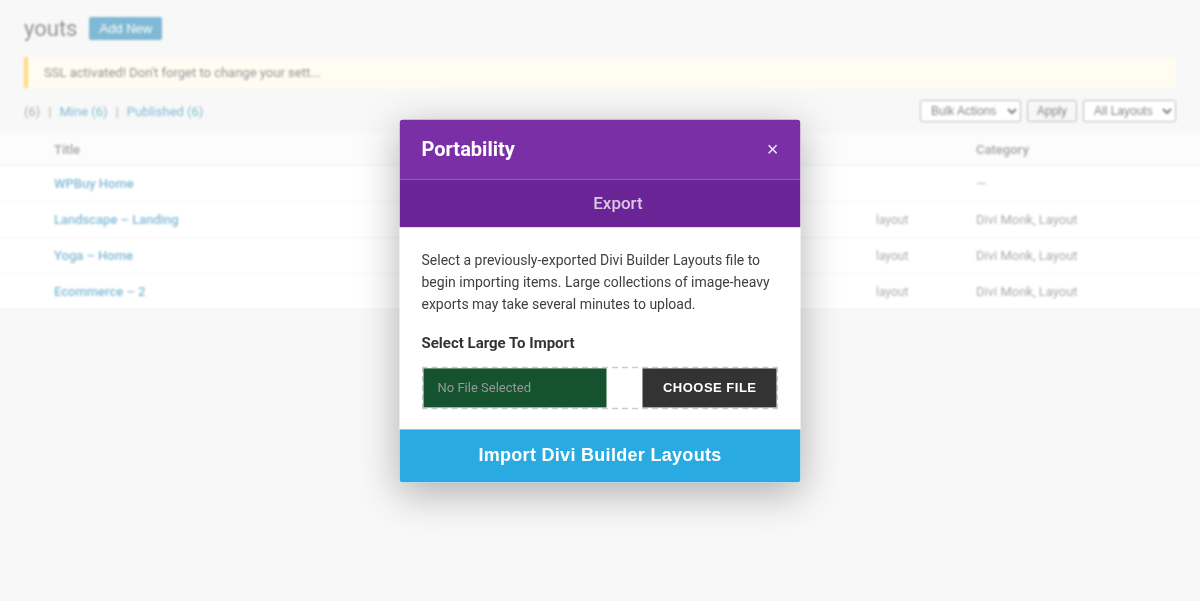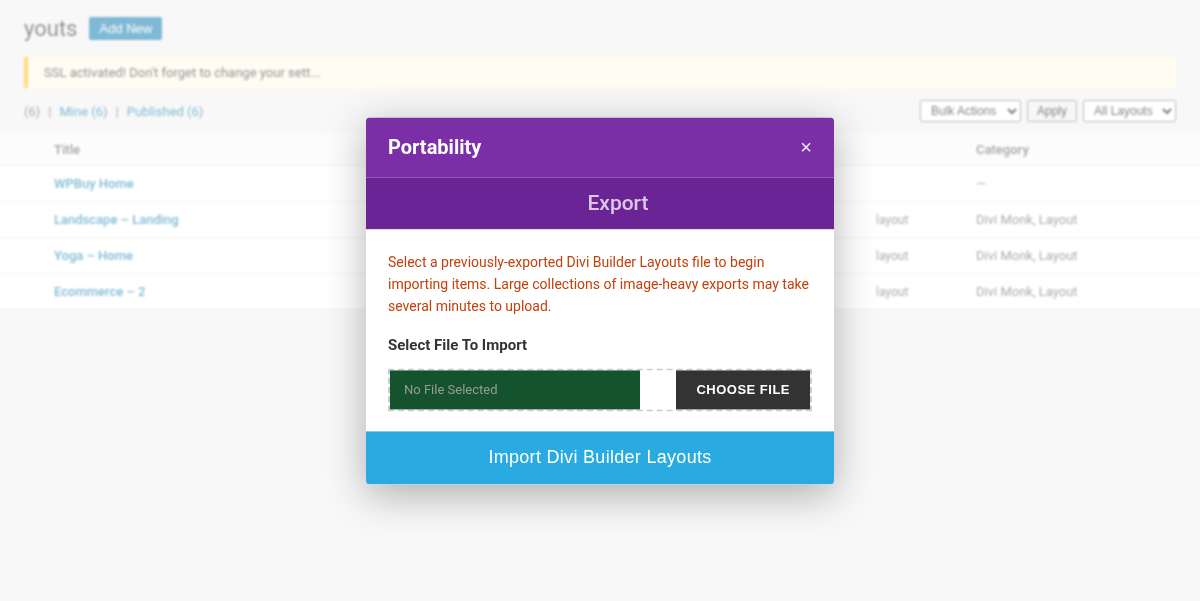--- a/index.html
+++ b/index.html
@@ -98,21 +98,21 @@
       background: rgba(255,255,255,0.5);
       backdrop-filter: blur(1px);
     }
 
     
     .modal-wrapper {
       position: absolute;
       top: 50%;
       left: 50%;
       transform: translate(-50%, -50%);
-      width: 468px;
+      width: 401px;
       border-radius: 4px;
       overflow: hidden;
       box-shadow: 0 10px 40px rgba(0,0,0,0.3);
       z-index: 100;
     }
 
     .modal-header {
       background: #7b2fa6;
       padding: 18px 22px;
       display: flex;
@@ -139,21 +139,21 @@
     .modal-tabs {
       background: #6b2496;
       display: flex;
     }
 
     .modal-tab {
       flex: 1;
       padding: 14px 0;
       text-align: center;
       color: white;
-      font-size: 21px;
+      font-size: 17px;
       font-weight: 500;
       cursor: pointer;
       opacity: 0.75;
       margin-left: 36px;
     }
 
     .modal-tab.active {
       background: #7b2fa6;
       opacity: 1;
       border: 2px solid #00bcd4;
@@ -180,21 +180,21 @@
     .modal-scroll-container::-webkit-scrollbar-track {
       background: #e0e0e0;
     }
     .modal-scroll-container::-webkit-scrollbar-thumb {
       background: #bbb;
       border-radius: 2px;
     }
 
     .modal-description {
       font-size: 14px;
-      color: #c2410c;
+      color: #404040;
       line-height: 1.6;
       margin-bottom: 18px;
     }
 
     .select-file-label {
       font-size: 15px;
       font-weight: 700;
       color: #333;
       margin-bottom: 14px;
     }
@@ -235,21 +235,21 @@
       padding: 16px 22px;
       display: flex;
       align-items: center;
       justify-content: center;
       position: relative;
     }
 
     .import-btn {
       color: white;
       font-size: 18px;
-      font-weight: 400;
+      font-weight: 700;
       background: none;
       border: none;
       cursor: pointer;
       letter-spacing: 0.3px;
     }
   </style>
 </head>
 <body>
 
 <div class="bg-page">
@@ -328,21 +328,21 @@
   <div class="modal-tabs">
     <div class="modal-tab">
       <span>Export</span>
     </div>
   </div>
 
   <div class="modal-body">
     <div class="modal-scroll-container">
       <p class="modal-description">Select a previously-exported Divi Builder Layouts file to begin importing items. Large collections of image-heavy exports may take several minutes to upload.</p>
 
-      <p class="select-file-label">Select File To Import</p>
+      <p class="select-file-label">Select Large To Import</p>
 
       <div class="file-input-row" style="position:relative;">
         <span class="file-no-selected">No File Selected</span>
         <button class="choose-file-btn">CHOOSE FILE</button>
 
       </div>
 
       <div style="height: 16px;"></div>
     </div>
   </div>

